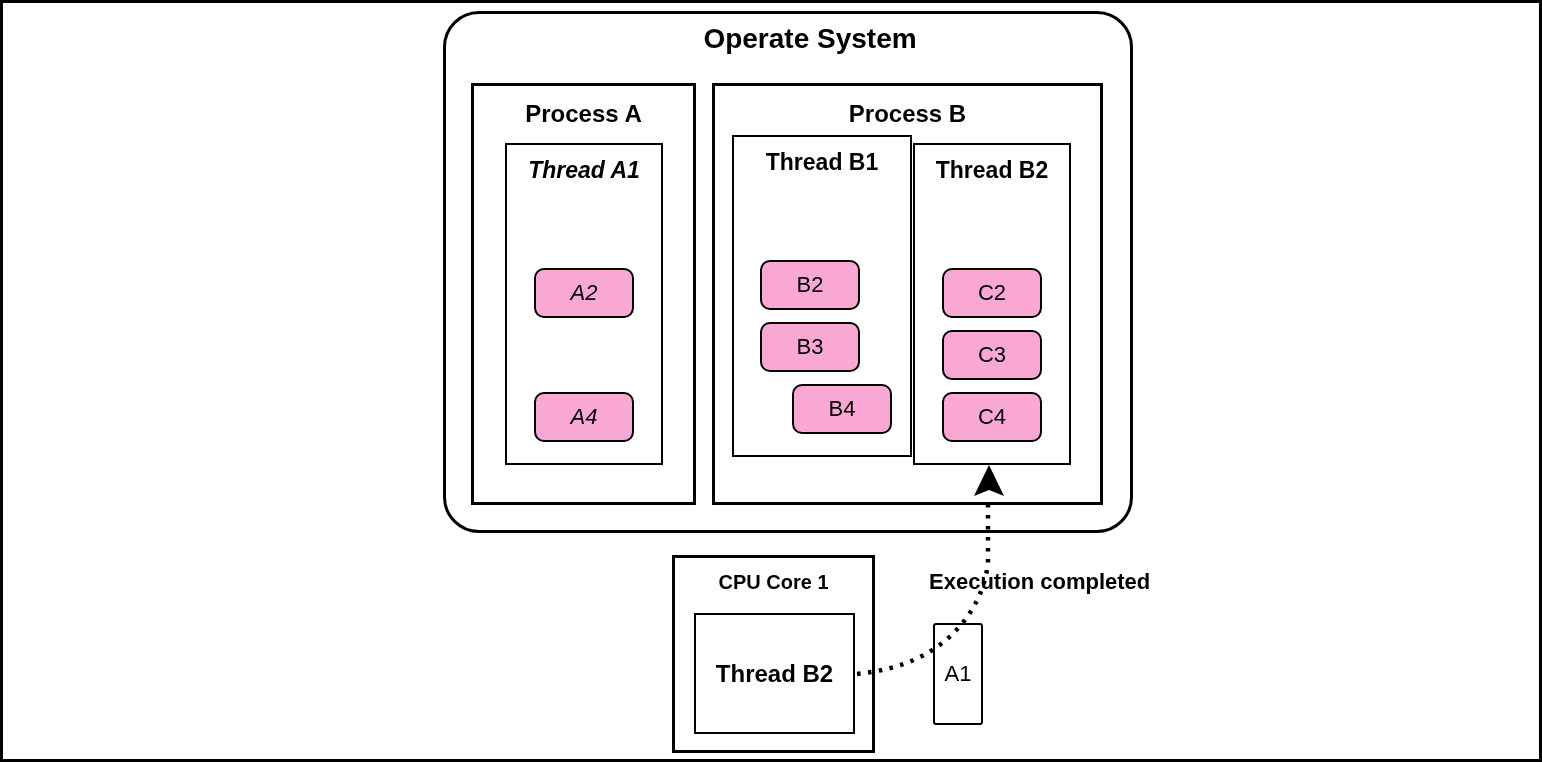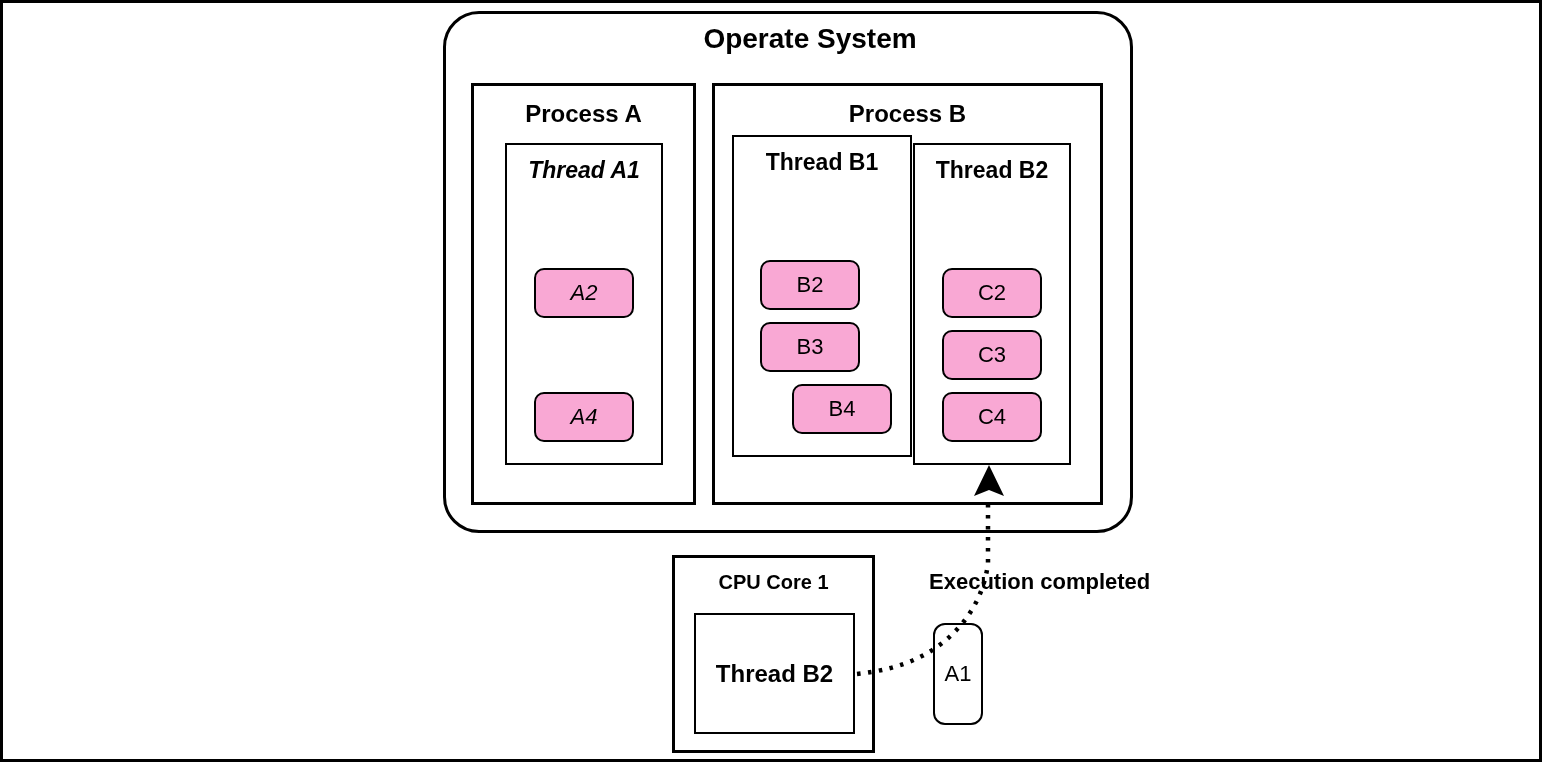--- a/index.html
+++ b/index.html
@@ -26,21 +26,21 @@
     border:2px solid #000;border-radius:10px;box-sizing:border-box;
     display:flex;align-items:center;justify-content:center;
     font-size:22px;background:#f9a8d4;
   }
   .cpu-thread{
     display:flex;align-items:center;justify-content:center;
     font-size:24px;font-weight:bold;
   }
   .queue-item{
     position:absolute;width:50px;height:102px;
-    border:2px solid #000;border-radius:12px;box-sizing:border-box;
+    border:2px solid #000;border-radius:3px;box-sizing:border-box;
     display:flex;align-items:center;justify-content:center;
     font-size:22px;background:#fff;
   }
   .annotation{
     position:absolute;left:926px;top:566px;
     font-size:22px;font-weight:bold;white-space:nowrap;line-height:1.2;
   }
   .overlay{position:absolute;left:0;top:0;pointer-events:none;}
 </style>
 </head>

